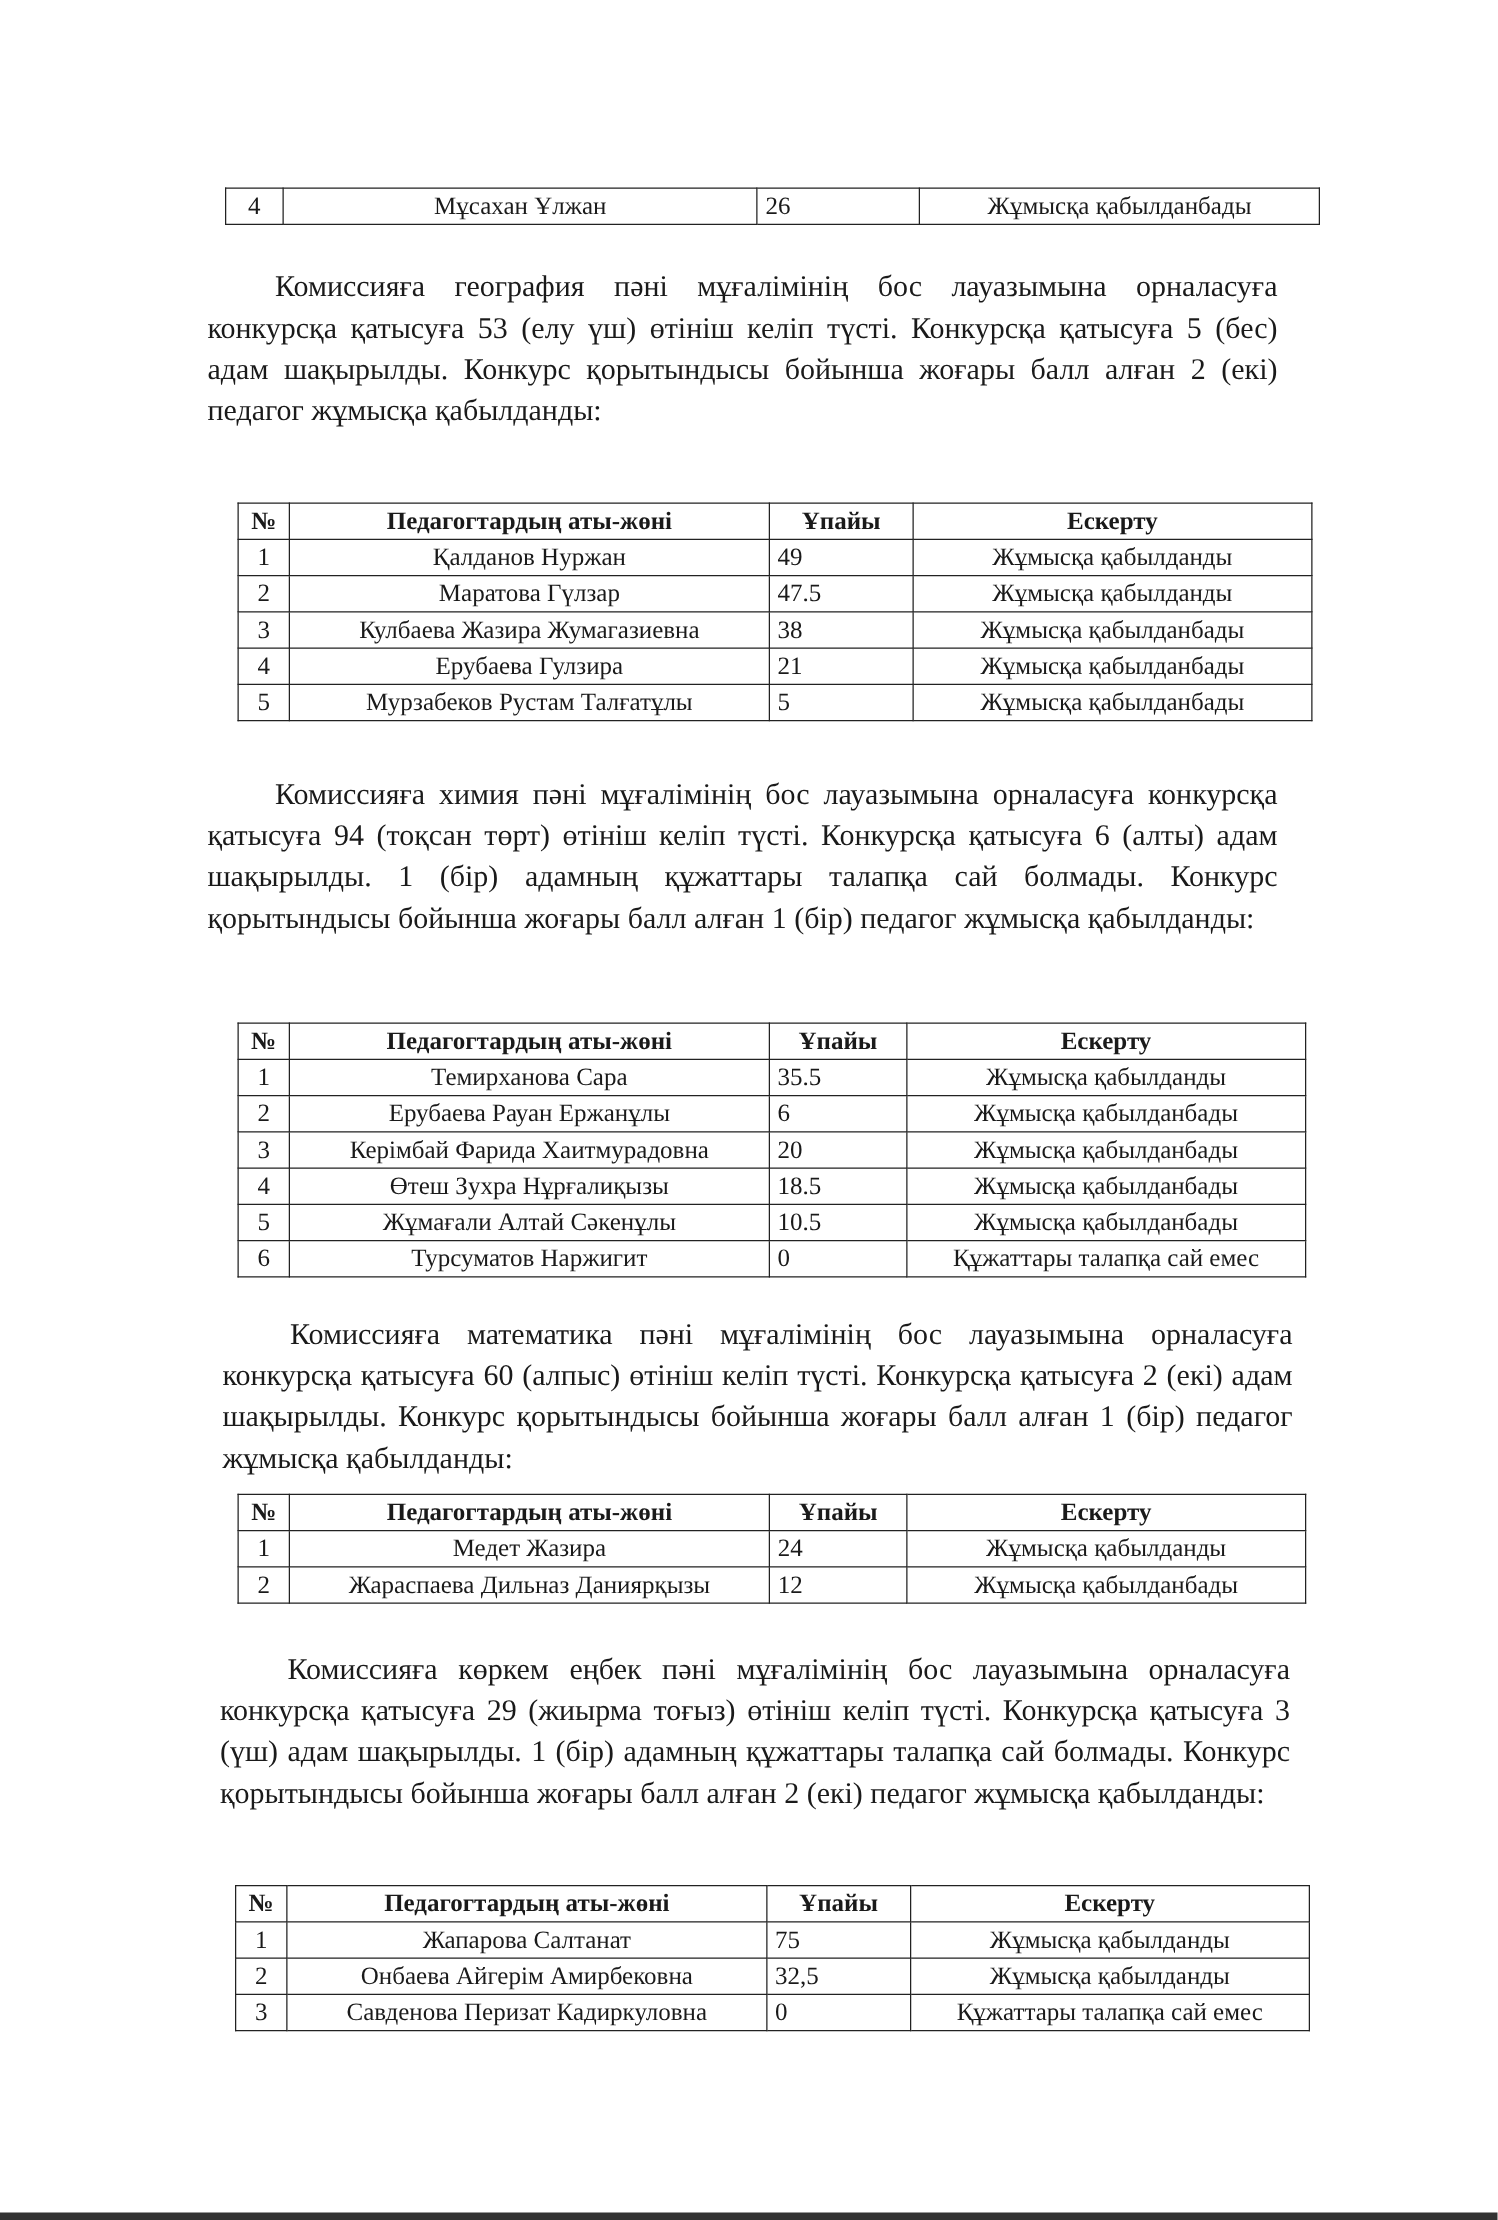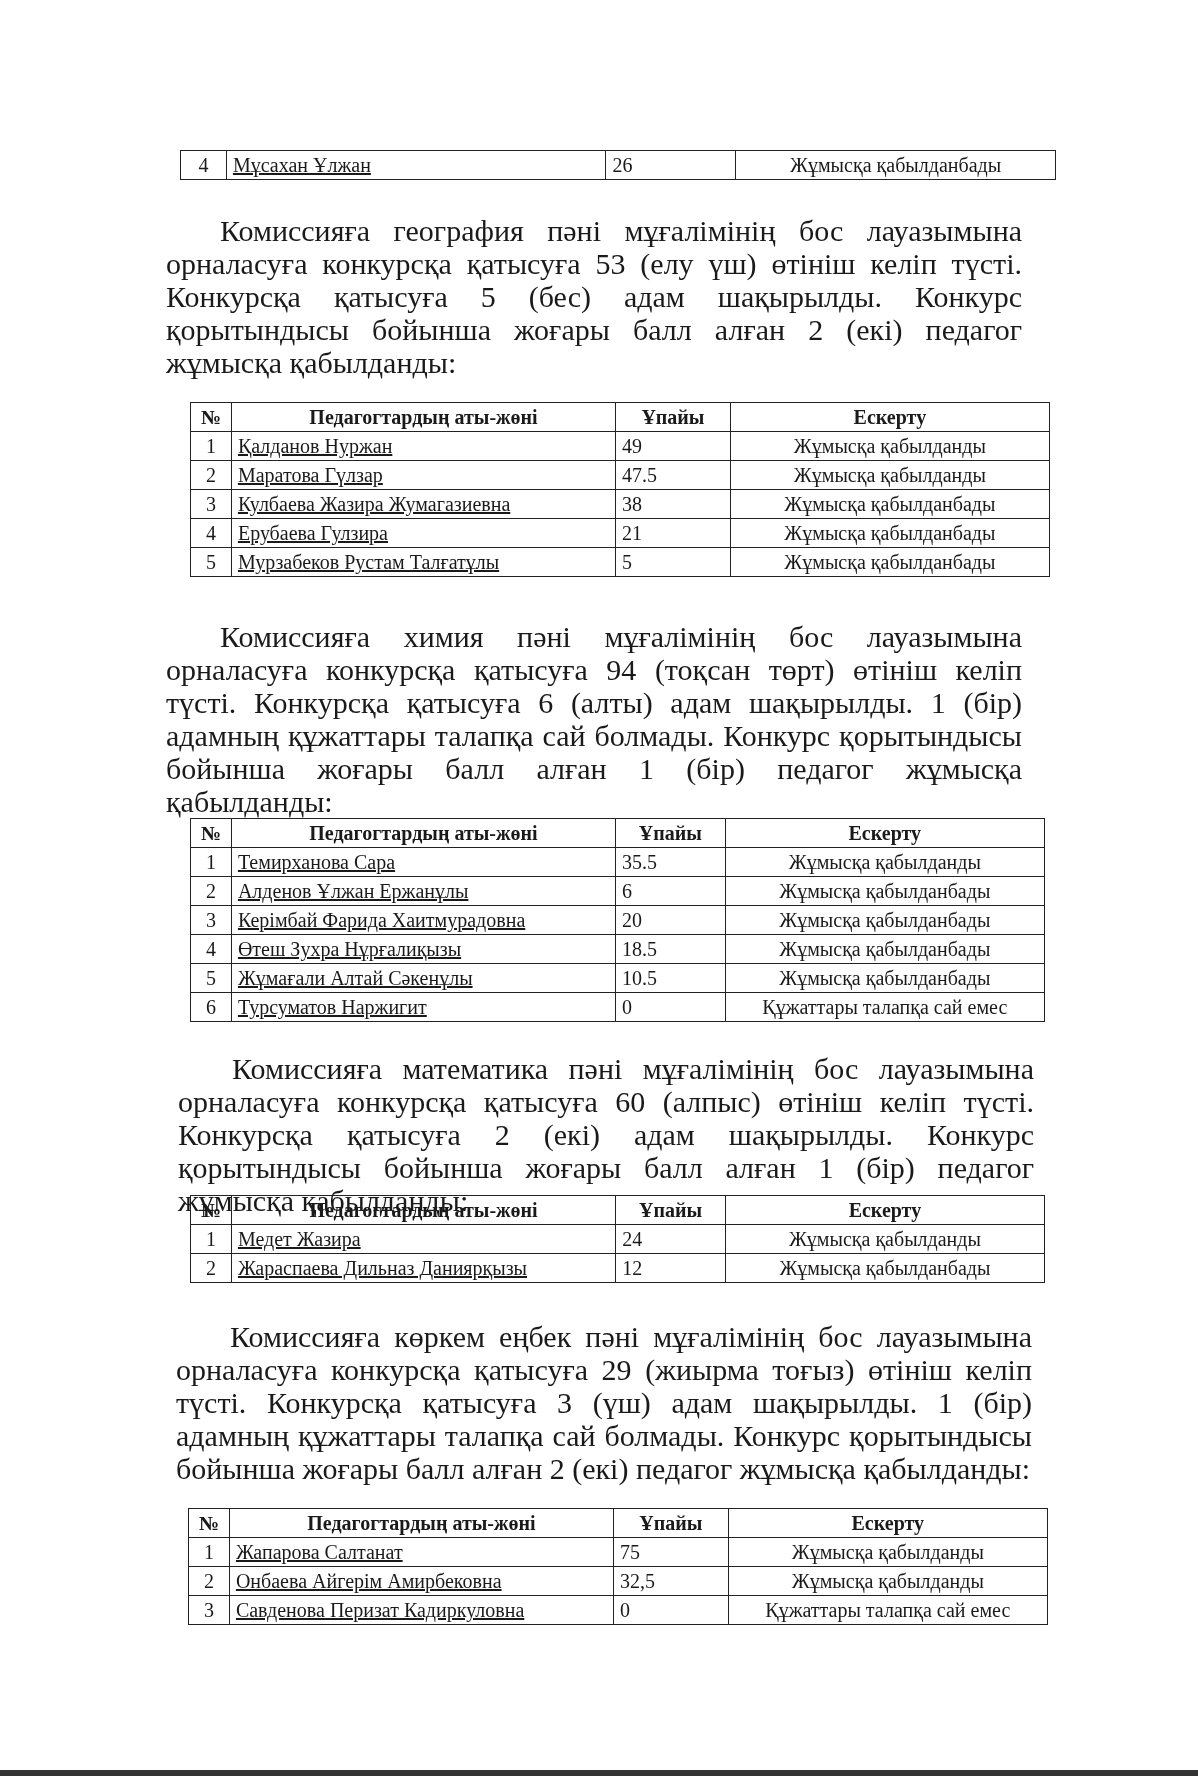--- a/index.html
+++ b/index.html
@@ -12,26 +12,26 @@
   table.tbl {
     position: absolute; border-collapse: collapse;
     font-size: 20px; line-height: 1;
   }
   table.tbl td, table.tbl th {
     border: 1.5px solid #222; padding: 2px 6px; height: 24px;
     white-space: nowrap; vertical-align: middle;
   }
   table.tbl th { font-weight: bold; text-align: center; }
   td.num { text-align: center; width: 28px; }
-  td.name { text-align: left; text-decoration: underline; }
+  td.name { text-align: center; }
   td.score { text-align: left; }
   td.note { text-align: center; }
   .para {
     position: absolute; left: 166px; width: 856px;
-    font-size: 30px; line-height: 33px; text-align: justify;
+    font-size: 24px; line-height: 33px; text-align: justify;
     text-indent: 54px;
   }
   .bottom-edge {
     position: absolute; left: 0; right: 0; top: 1770px; height: 6px; background: #333;
   }
 </style>
 </head>
 <body>
 
 <div class="page">
@@ -117,21 +117,21 @@
       <th>Ескерту</th>
     </tr>
     <tr>
       <td class="num">1</td>
       <td class="name">Темирханова Сара</td>
       <td class="score">35.5</td>
       <td class="note">Жұмысқа қабылданды</td>
     </tr>
     <tr>
       <td class="num">2</td>
-      <td class="name">Алденов Ұлжан Ержанұлы</td>
+      <td class="name">Ерубаева Рауан Ержанұлы</td>
       <td class="score">6</td>
       <td class="note">Жұмысқа қабылданбады</td>
     </tr>
     <tr>
       <td class="num">3</td>
       <td class="name">Керімбай Фарида Хаитмурадовна</td>
       <td class="score">20</td>
       <td class="note">Жұмысқа қабылданбады</td>
     </tr>
     <tr>

